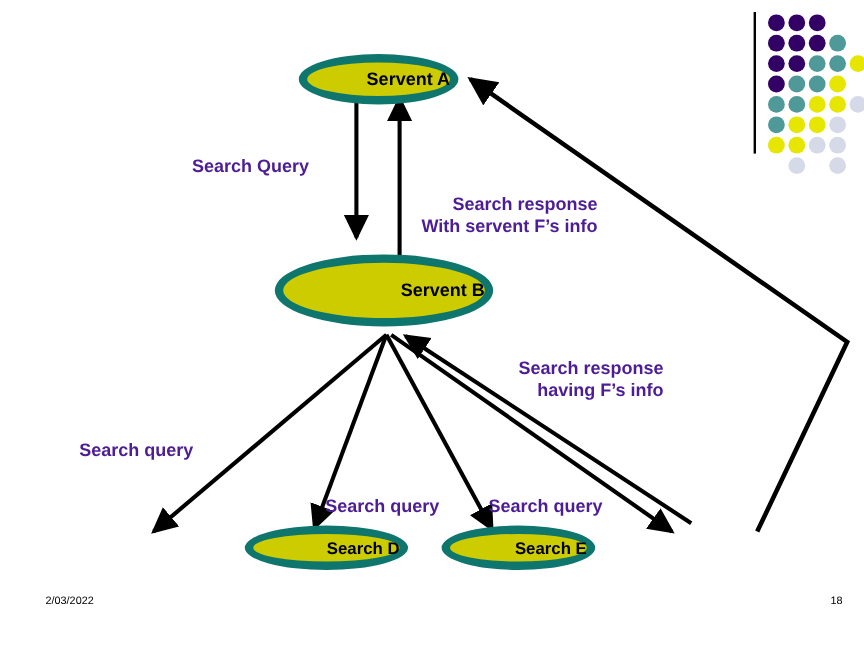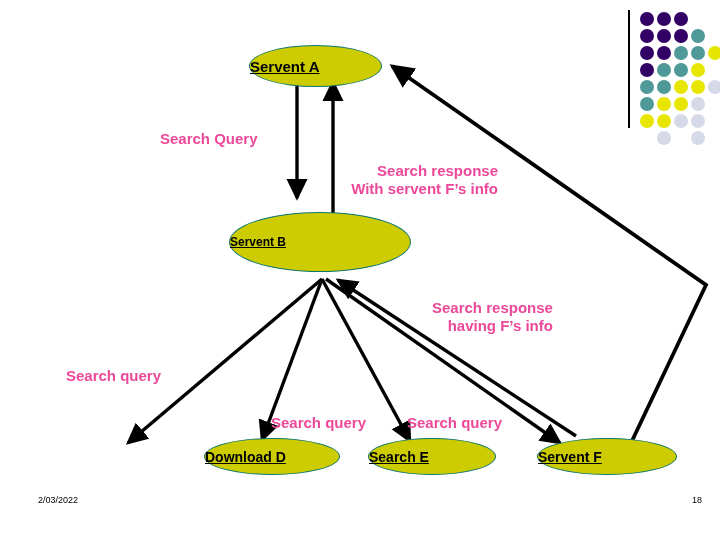--- a/index.html
+++ b/index.html
@@ -36,39 +36,38 @@
     position: absolute;
     width: 14px;
     height: 14px;
     border-radius: 50%;
   }
 
   
   .node {
     position: absolute;
     background: #CCCC00;
-    border: 1px solid #0f766e;
+    border: 7px solid #0f766e;
     border-radius: 50%;
     display: flex;
     align-items: center;
-    justify-content: flex-start;
+    justify-content: flex-end;
     box-sizing: border-box;
-    text-decoration: underline;
   }
   .node .node-label {
     font-weight: bold;
     color: #000000;
     white-space: nowrap;
   }
 
   
   .txt {
     position: absolute;
     font-weight: bold;
-    color: #ec4899;
+    color: #4c1d95;
     white-space: pre;
     line-height: 1.18;
   }
   .txt.center { text-align: right; }
 
   
   .footer {
     position: absolute;
     color: #000000;
     font-size: 9px;
@@ -147,35 +146,32 @@
     <line x1="576" y1="436" x2="338" y2="280" stroke="#000000" stroke-width="3.4" marker-end="url(#ah)"></line>
 
     <polyline points="631,443 706,285 392,66" fill="none" stroke="#000000" stroke-width="3.8" marker-end="url(#ah)"></polyline>
   </svg>
 
   <div class="node" style="left:249px; top:45px; width:133px; height:42px;">
     <span class="node-label" style="font-size:15px;">Servent A</span>
   </div>
 
   <div class="node" style="left:229px; top:212px; width:182px; height:60px;">
-    <span class="node-label" style="font-size:12px;">Servent B</span>
+    <span class="node-label" style="font-size:15px;">Servent B</span>
   </div>
 
 
   <div class="node" style="left:204px; top:438px; width:136px; height:37px;">
-    <span class="node-label" style="font-size:14px;">Download D</span>
+    <span class="node-label" style="font-size:14px;">Search D</span>
   </div>
 
   <div class="node" style="left:368px; top:438px; width:128px; height:37px;">
     <span class="node-label" style="font-size:14px;">Search E</span>
   </div>
 
-  <div class="node" style="left:537px; top:438px; width:140px; height:37px;">
-    <span class="node-label" style="font-size:14px;">Servent F</span>
-  </div>
 
   <div class="txt" style="left:160px; top:130px; font-size:15px;">Search Query</div>
 
   <div class="txt center" style="left:347px; top:162px; font-size:15px;">Search response
  With servent F’s info</div>
 
 
   <div class="txt center" style="left:432px; top:299px; font-size:15px;">Search response
 having F’s info</div>
 

